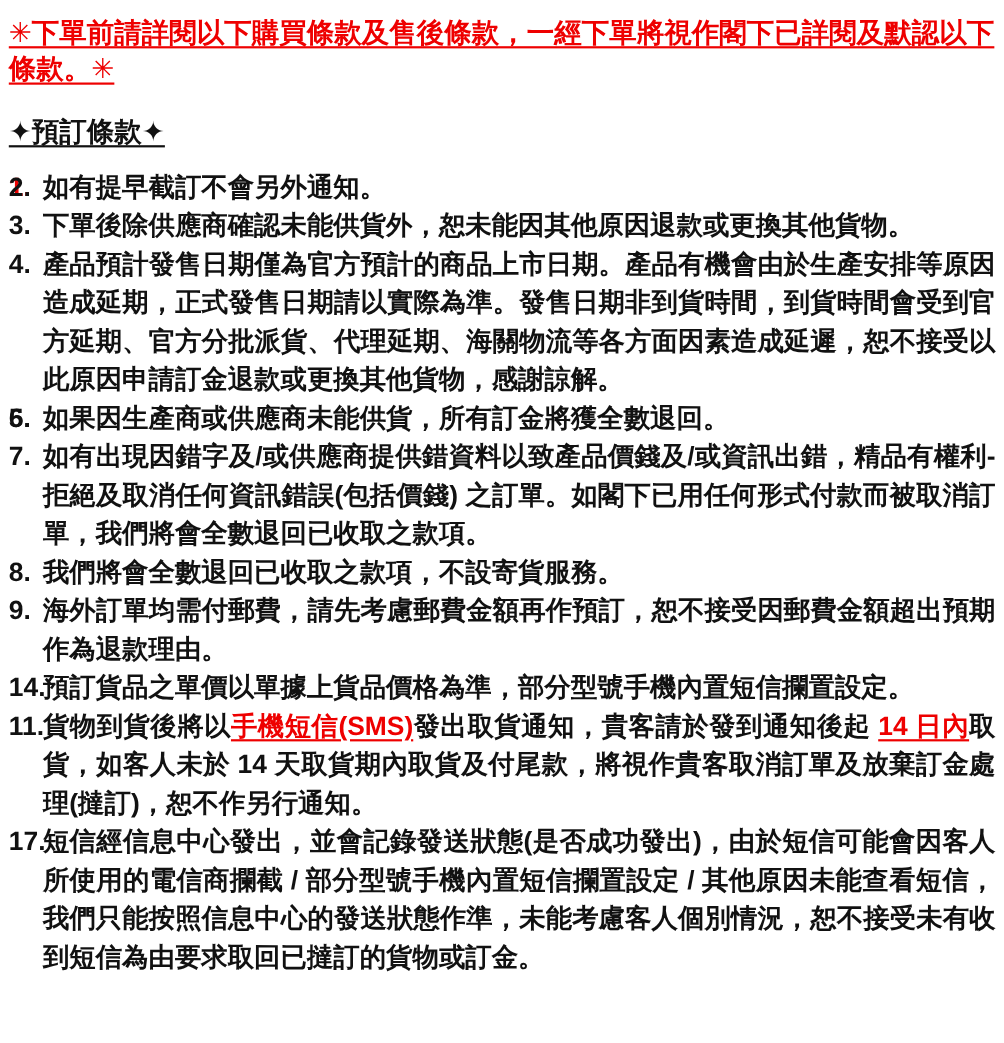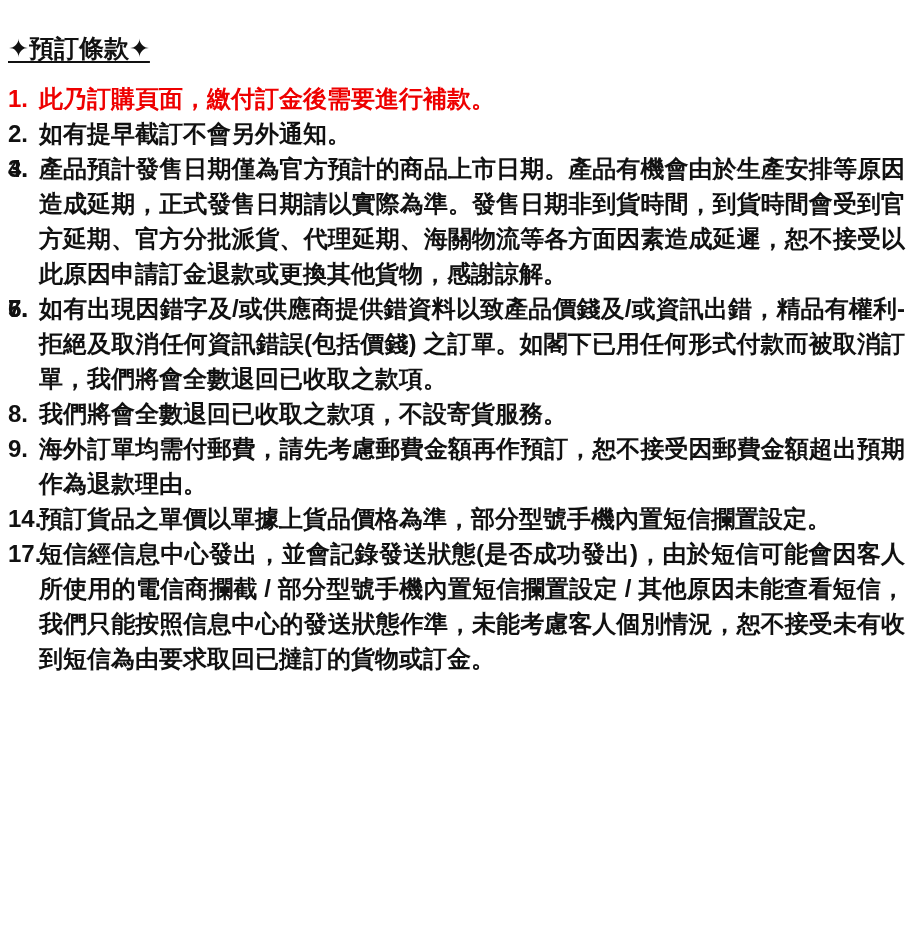--- a/index.html
+++ b/index.html
@@ -58,50 +58,52 @@
     color: #EE0000;
     text-decoration: underline;
     text-underline-offset: 4px;
   }
 </style>
 </head>
 <body>
 
 <main class="doc">
 
+  <h1 class="notice">✳下單前請詳閱以下購買條款及售後條款，一經下單將視作閣下已詳閱及默認以下條款。✳</h1>
 
   <h2 class="section-title">✦預訂條款✦</h2>
 
   <ol class="terms">
 
     <li>
       <span class="num red">1.</span>
-      <span class="red">此乃訂購頁面，繳付訂金後需要進行補款。</span>
     </li>
 
     <li>
       <span class="num">2.</span>
       <span>如有提早截訂不會另外通知。</span>
     </li>
 
     <li>
       <span class="num">3.</span>
+      <span>下單後除供應商確認未能供貨外，恕未能因其他原因退款或更換其他貨物。</span>
     </li>
 
     <li>
       <span class="num">4.</span>
       <span>產品預計發售日期僅為官方預計的商品上市日期。產品有機會由於生產安排等原因造成延期，正式發售日期請以實際為準。發售日期非到貨時間，到貨時間會受到官方延期、官方分批派貨、代理延期、海關物流等各方面因素造成延遲，恕不接受以此原因申請訂金退款或更換其他貨物，感謝諒解。</span>
     </li>
 
     <li>
       <span class="num">5.</span>
     </li>
 
     <li>
       <span class="num">6.</span>
+      <span>如果因生產商或供應商未能供貨，所有訂金將獲全數退回。</span>
     </li>
 
     <li>
       <span class="num">7.</span>
       <span>如有出現因錯字及/或供應商提供錯資料以致產品價錢及/或資訊出錯，精品有權利-拒絕及取消任何資訊錯誤(包括價錢) 之訂單。如閣下已用任何形式付款而被取消訂單，我們將會全數退回已收取之款項。</span>
     </li>
 
     <li>
       <span class="num">8.</span>
       <span>我們將會全數退回已收取之款項，不設寄貨服務。</span>
@@ -110,20 +112,24 @@
     <li>
       <span class="num">9.</span>
       <span>海外訂單均需付郵費，請先考慮郵費金額再作預訂，恕不接受因郵費金額超出預期作為退款理由。</span>
     </li>
 
     <li>
       <span class="num">14.</span>
       <span>預訂貨品之單價以單據上貨品價格為準，部分型號手機內置短信攔置設定。</span>
     </li>
 
+    <li>
+      <span class="num">11.</span>
+      <span>貨物到貨後將以</span><span class="red-underline">手機短信(SMS)</span><span>發出取貨通知，貴客請於發到通知後起 </span><span class="red-underline">14 日內</span><span>取貨，如客人未於 14 天取貨期內取貨及付尾款，將視作貴客取消訂單及放棄訂金處理(撻訂)，恕不作另行通知。</span>
+    </li>
 
     <li>
       <span class="num">17.</span>
       <span>短信經信息中心發出，並會記錄發送狀態(是否成功發出)，由於短信可能會因客人所使用的電信商攔截 / 部分型號手機內置短信攔置設定 / 其他原因未能查看短信，我們只能按照信息中心的發送狀態作準，未能考慮客人個別情況，恕不接受未有收到短信為由要求取回已撻訂的貨物或訂金。</span>
     </li>
 
   </ol>
 
 </main>
 

